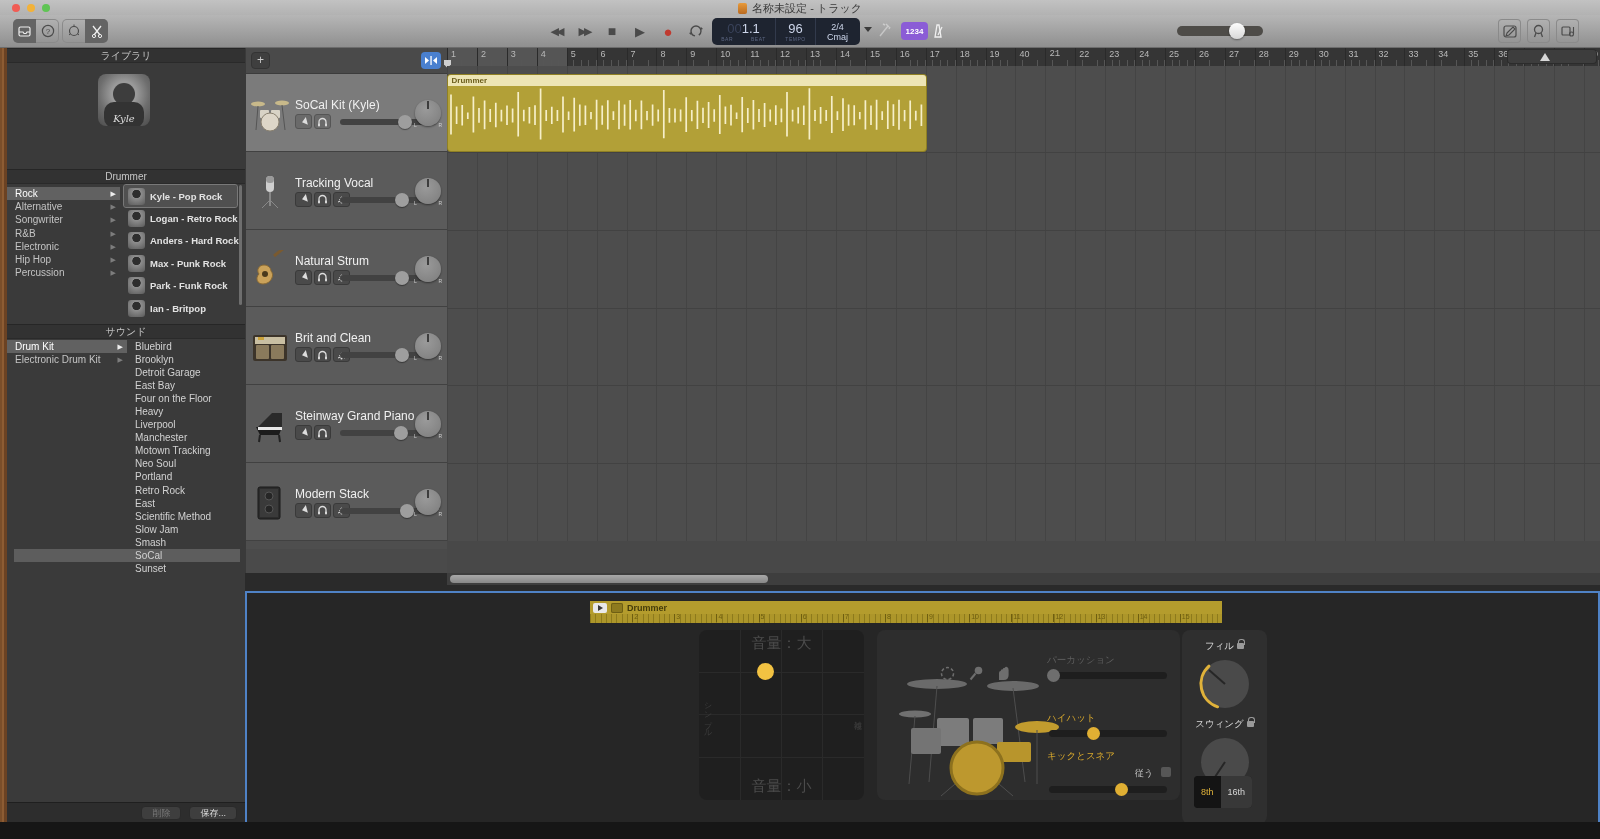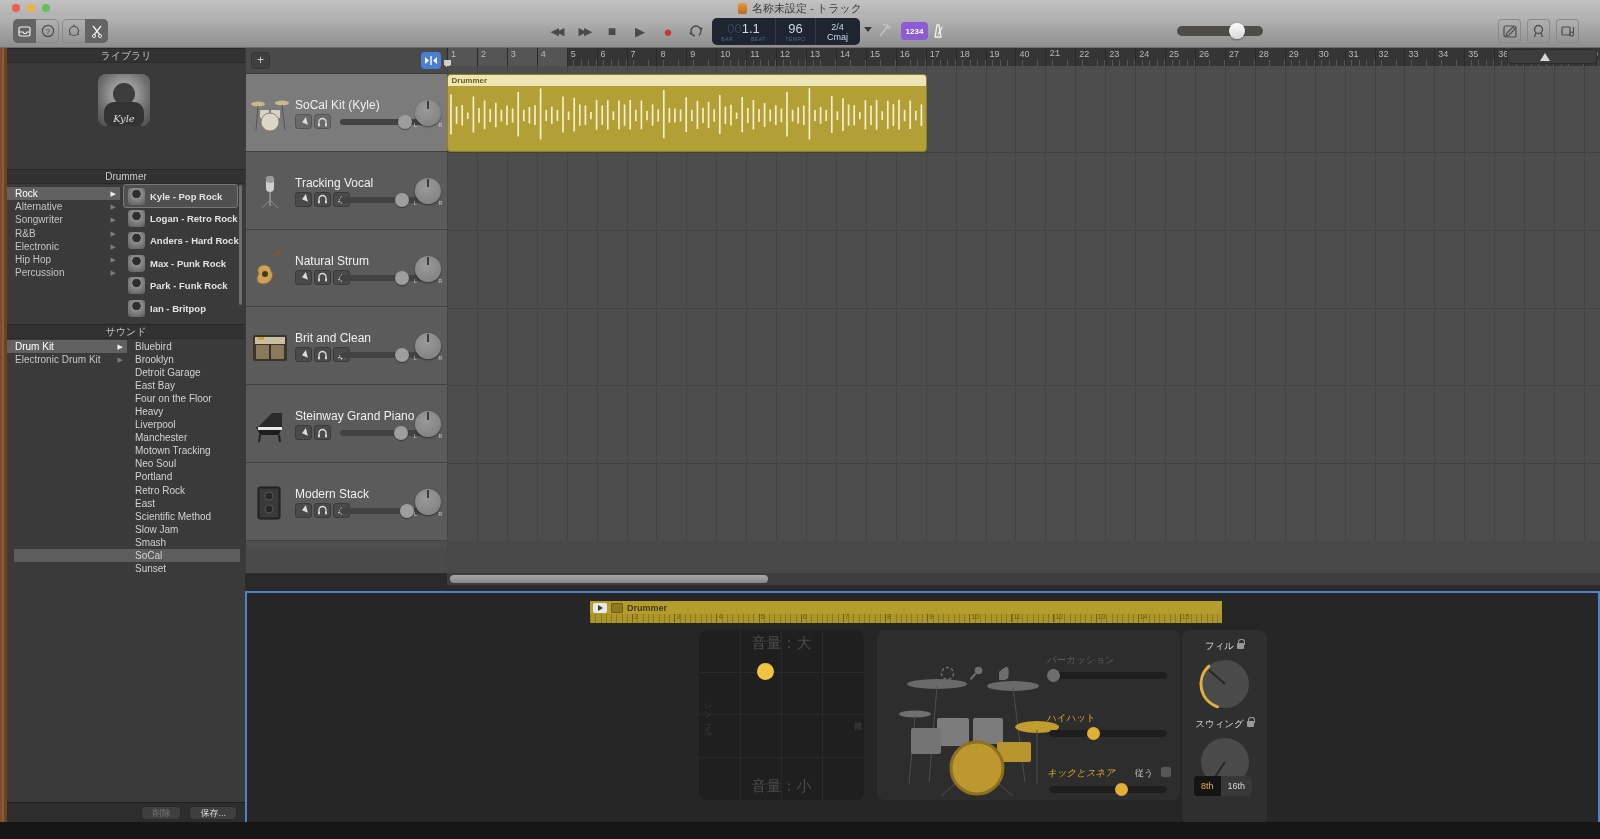--- a/index.html
+++ b/index.html
@@ -149,21 +149,21 @@
   .e-slider { position:absolute; width:118px; height:7px; background:#1e1e1e; border-radius:4px; }
   .e-sknob { position:absolute; top:-3px; width:13px; height:13px; border-radius:50%; background:#e0af33; }
   .e-sknob.gray { background:#6e6e6e; }
   .follow-lbl { position:absolute; font-size:9px; color:#c8c8c8; }
   .follow-cb { position:absolute; width:10px; height:10px; background:#565656; border-radius:2px; }
   .knob-panel { position:absolute; left:935px; top:37px; width:85px; height:194px; background:#2f2f2f; border-radius:8px; }
   .knob-lbl { position:absolute; width:100%; text-align:center; font-size:9.5px; color:#d8d8d8; }
   .lock { display:inline-block; width:7px; height:6px; background:#9a9a9a; border-radius:1px; position:relative; margin-left:3px; }
   .lock::before { content:""; position:absolute; left:1px; top:-4px; width:5px; height:5px; border:1.3px solid #9a9a9a; border-bottom:none; border-radius:3px 3px 0 0; }
   .seg { position:absolute; left:12px; top:146px; display:flex; background:#1c1c1c; border-radius:4px; overflow:hidden; }
-  .seg-btn { padding:5px 7px; font-size:9px; color:#d6d6d6; background:#383838; }
+  .seg-btn { padding:11px 7px; font-size:9px; color:#d6d6d6; background:#383838; }
   .seg-btn.sel { background:#141414; color:#e0b23a; }
   .bottom-strip { position:absolute; left:0; top:822px; width:1600px; height:17px; background:#161616; }
   svg { display:block; }
 </style>
 </head>
 <body>
 
 <div class="titlebar">
   <div class="traffic t-red"></div>
   <div class="traffic t-yellow"></div>
@@ -731,21 +731,21 @@
       <line x1="114" y1="112" x2="128" y2="124" stroke="#4e4e4e"></line>
     </svg>
     <div class="slider-lbl dim" style="left:170px; top:24px;">パーカッション</div>
     <div class="e-slider" style="left:172px; top:42px;">
         <div class="e-sknob gray" style="left:-2px;"></div>
       </div>
     <div class="slider-lbl" style="left:170px; top:82px;">ハイハット</div>
     <div class="e-slider" style="left:172px; top:100px;">
         <div class="e-sknob" style="left:38px;"></div>
       </div>
-    <div class="slider-lbl" style="left:170px; top:137px;font-style:italic;">キックとスネア</div>
+    <div class="slider-lbl" style="left:170px; top:120px;">キックとスネア</div>
     <div class="follow-lbl" style="left:258px; top:137px;">従う</div>
     <div class="follow-cb" style="left:284px; top:137px;"></div>
     <div class="e-slider" style="left:172px; top:156px;">
         <div class="e-sknob" style="left:66px;"></div>
       </div>
   </div>
 
   <div class="knob-panel">
     <div class="knob-lbl" style="top:10px;"><span>フィル</span><span class="lock"></span></div>
     <svg width="56" height="56" viewBox="0 0 56 56" style="position:absolute;left:15px;top:26px;">

